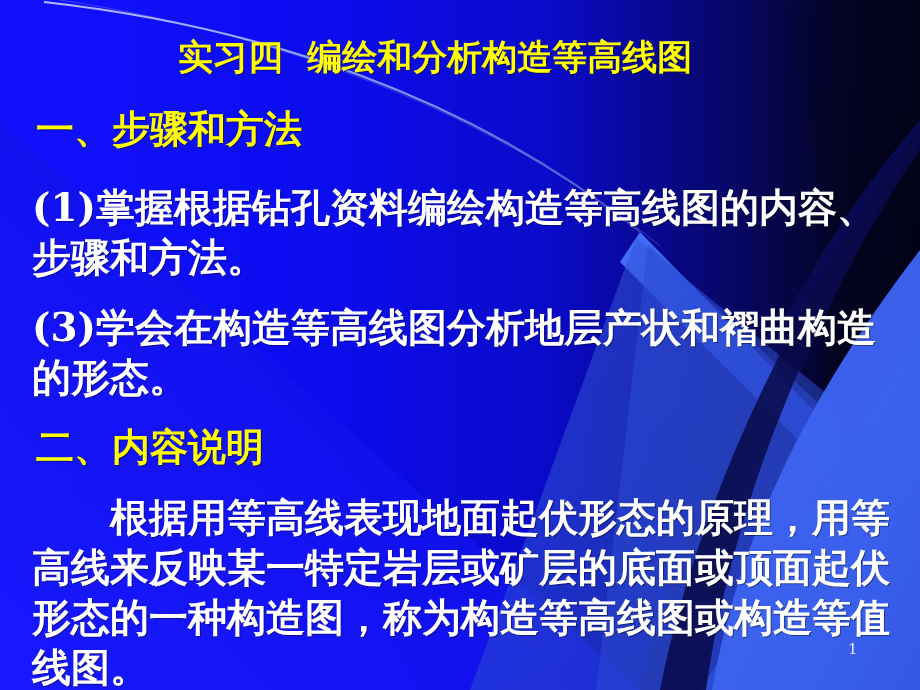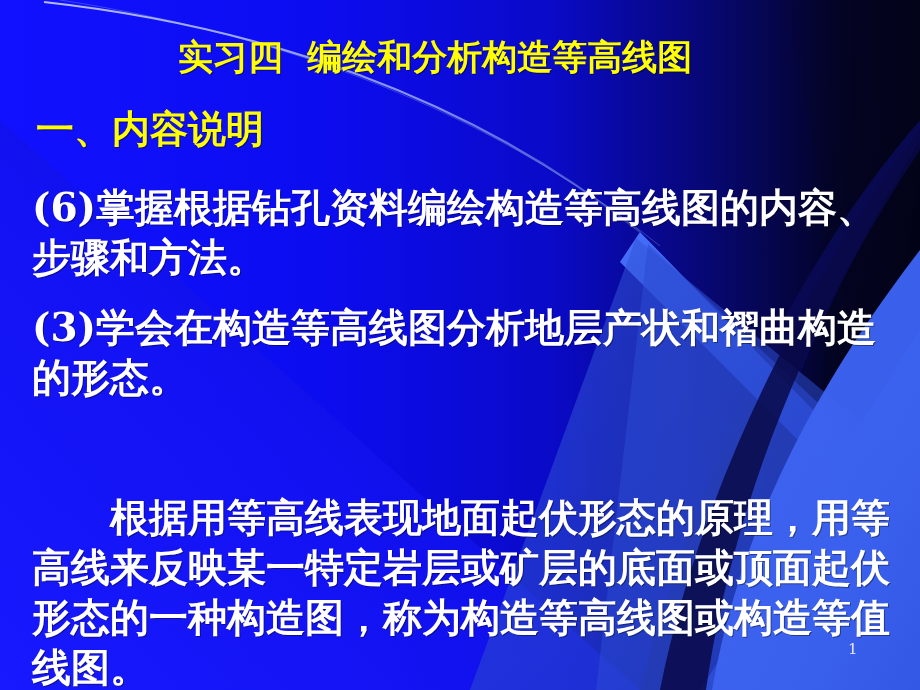--- a/index.html
+++ b/index.html
@@ -188,25 +188,26 @@
 
     <path d="M44,2 C260,26 470,96 640,232" fill="none" stroke="url(#gradSweep)" stroke-width="2.2"></path>
 
     <path d="M60,0 C280,34 490,110 660,246" fill="none" stroke="#8fa4e8" stroke-width="1" opacity="0.35"></path>
   </svg>
 
   <div id="content">
 
     <div class="txt" id="title">实习四  编绘和分析构造等高线图</div>
 
-    <div class="txt" id="heading-1">一、内容说明</div>
-
-    <div class="txt" id="para-1">(6)掌握根据钻孔资料编绘构造等高线图的内容、步骤和方法。</div>
+    <div class="txt" id="heading-1">一、步骤和方法</div>
+
+    <div class="txt" id="para-1">(1)掌握根据钻孔资料编绘构造等高线图的内容、步骤和方法。</div>
 
     <div class="txt" id="para-2">(3)学会在构造等高线图分析地层产状和褶曲构造的形态。</div>
 
+    <div class="txt" id="heading-2">二、内容说明</div>
 
     <div class="txt" id="para-3">根据用等高线表现地面起伏形态的原理，用等高线来反映某一特定岩层或矿层的底面或顶面起伏形态的一种构造图，称为构造等高线图或构造等值线图。</div>
 
     <div id="page-number">1</div>
 
   </div>
 </div>
 
 </body></html>

